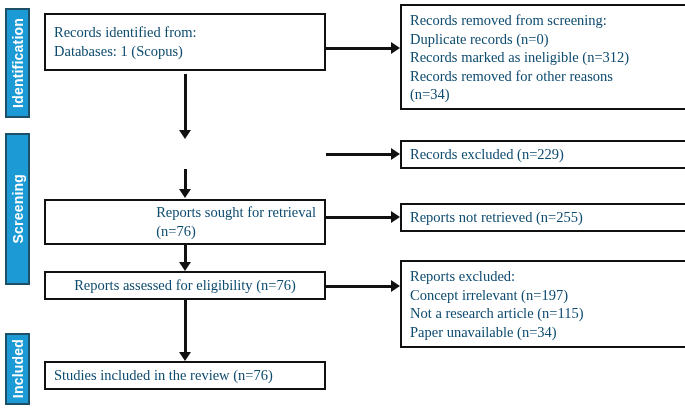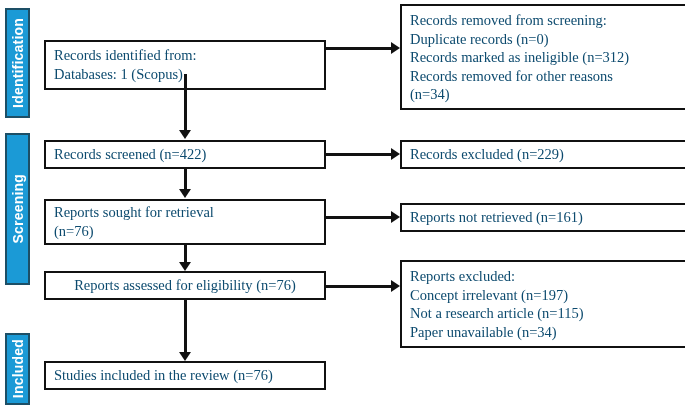--- a/index.html
+++ b/index.html
@@ -97,60 +97,57 @@
   </div>
 
   <div class="phase-bar" style="left:5px; top:133px; width:25px; height:152px;">
     <span>Screening</span>
   </div>
 
   <div class="phase-bar" style="left:5px; top:333px; width:25px; height:72px;">
     <span>Included</span>
   </div>
 
-  <div class="node" style="left:44px; top:40px; width:282px; height:50px;">
+  <div class="node" style="left:44px; top:13px; width:282px; height:58px;">
     <div class="txt">Records identified  from:
 Databases: 1 (Scopus)</div>
   </div>
 
   <div class="node top-align" style="left:400px; top:4px; width:292px; height:106px;">
     <div class="txt">Records removed from screening:
 Duplicate records (n=0)
 Records marked as ineligible  (n=312)
 Records removed for other reasons
 (n=34)</div>
   </div>
 
   <div class="hline" style="left:326px; top:47px; width:65px;"></div>
   <div class="arrow-right" style="left:391px; top:42px;"></div>
 
   <div class="vline" style="left:184px; top:74px; height:57px;"></div>
   <div class="arrow-down" style="left:179px; top:130px;"></div>
 
-  <div class="node" style="left:44px; top:140px; width:282px; height:29px;">
-    <div class="txt">Records screened (n=422)</div>
-  </div>
 
   <div class="node" style="left:400px; top:140px; width:292px; height:29px;">
     <div class="txt">Records excluded (n=229)</div>
   </div>
 
   <div class="hline" style="left:326px; top:153px; width:65px;"></div>
   <div class="arrow-right" style="left:391px; top:148px;"></div>
 
   <div class="vline" style="left:184px; top:169px; height:22px;"></div>
   <div class="arrow-down" style="left:179px; top:189px;"></div>
 
-  <div class="node" style="left:44px; top:199px; width:282px; height:46px;">
+  <div class="node" style="left:44px; top:199px; width:282px; height:46px;justify-content:flex-end;">
     <div class="txt">Reports sought for retrieval
 (n=76)</div>
   </div>
 
   <div class="node" style="left:400px; top:203px; width:292px; height:29px;">
-    <div class="txt">Reports not retrieved  (n=161)</div>
+    <div class="txt">Reports not retrieved  (n=255)</div>
   </div>
 
   <div class="hline" style="left:326px; top:216px; width:65px;"></div>
   <div class="arrow-right" style="left:391px; top:211px;"></div>
 
   <div class="vline" style="left:184px; top:245px; height:21px;"></div>
   <div class="arrow-down" style="left:179px; top:262px;"></div>
 
   <div class="node" style="left:44px; top:271px; width:282px; height:29px;justify-content:center;">
     <div class="txt">Reports assessed for eligibility  (n=76)</div>

